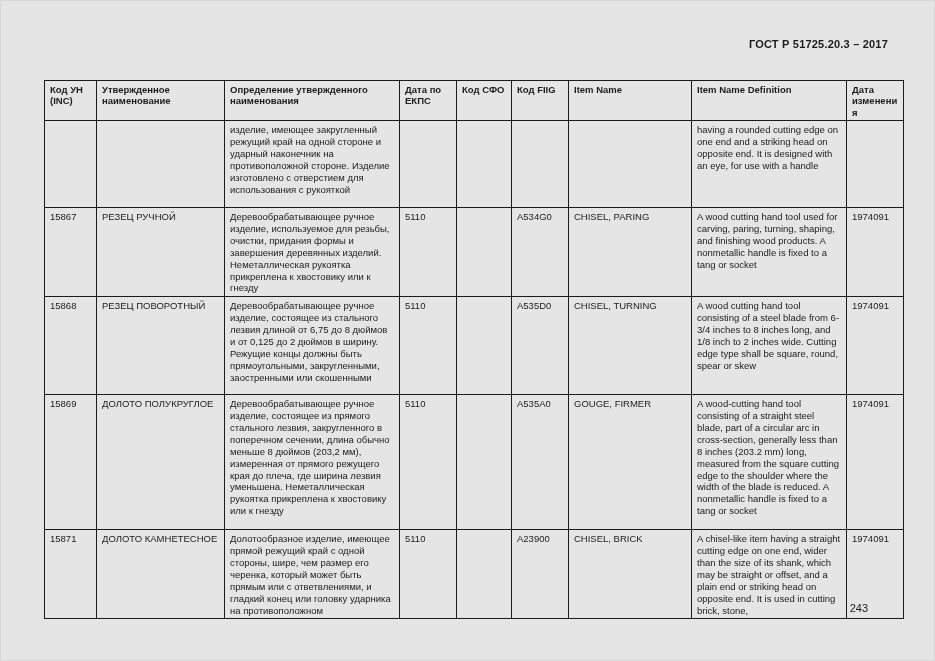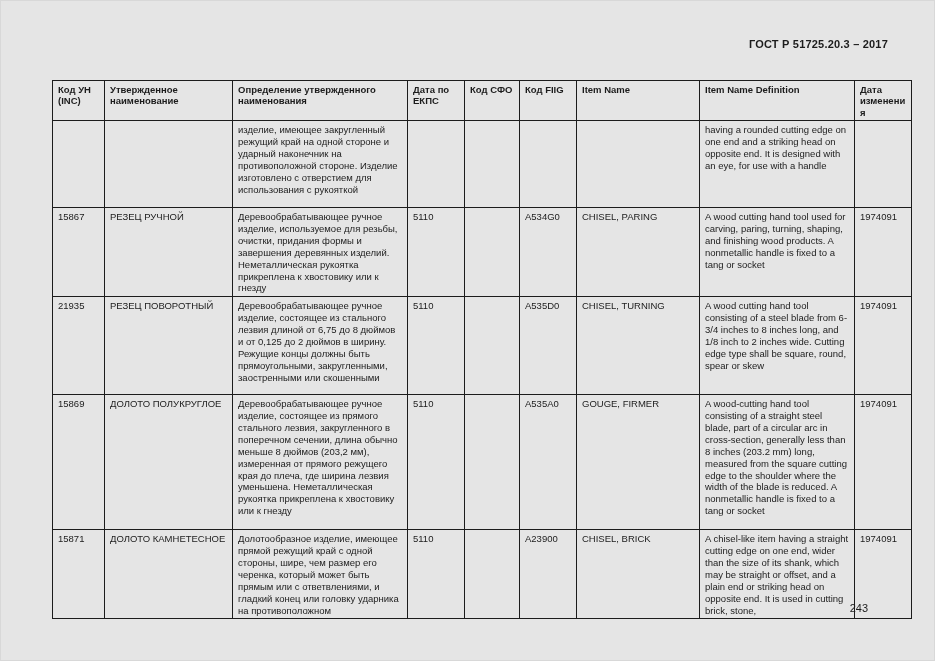--- a/index.html
+++ b/index.html
@@ -23,21 +23,21 @@
   .doc-header {
     position: absolute;
     top: 38px;
     right: 47px;
     font-size: 11px;
     font-weight: bold;
     letter-spacing: 0.2px;
   }
   table.gost-table {
     position: absolute;
-    left: 52px;
+    left: 44px;
     top: 80px;
     width: 859px;
     border-collapse: collapse;
     table-layout: fixed;
     border: 1.5px solid #1c1c1c;
   }
   table.gost-table th,
   table.gost-table td {
     border: 1px solid #1c1c1c;
     vertical-align: top;
@@ -123,21 +123,21 @@
         <td>РЕЗЕЦ РУЧНОЙ</td>
         <td>Деревообрабатывающее ручное изделие, используемое для резьбы, очистки, придания формы и завершения деревянных изделий. Неметаллическая рукоятка прикреплена к хвостовику или к гнезду</td>
         <td>5110</td>
         <td></td>
         <td>A534G0</td>
         <td>CHISEL, PARING</td>
         <td>A wood cutting hand tool used for carving, paring, turning, shaping, and finishing wood products. A nonmetallic handle is fixed to a tang or socket</td>
         <td>1974091</td>
       </tr>
       <tr class="r2">
-        <td>21935</td>
+        <td>15868</td>
         <td>РЕЗЕЦ ПОВОРОТНЫЙ</td>
         <td>Деревообрабатывающее ручное изделие, состоящее из стального лезвия длиной от 6,75 до 8 дюймов и от 0,125 до 2 дюймов в ширину. Режущие концы должны быть прямоугольными, закругленными, заостренными или скошенными</td>
         <td>5110</td>
         <td></td>
         <td>A535D0</td>
         <td>CHISEL, TURNING</td>
         <td>A wood cutting hand tool consisting of a steel blade from 6-3/4 inches to 8 inches long, and 1/8 inch to 2 inches wide. Cutting edge type shall be square, round, spear or skew</td>
         <td>1974091</td>
       </tr>
       <tr class="r3">

